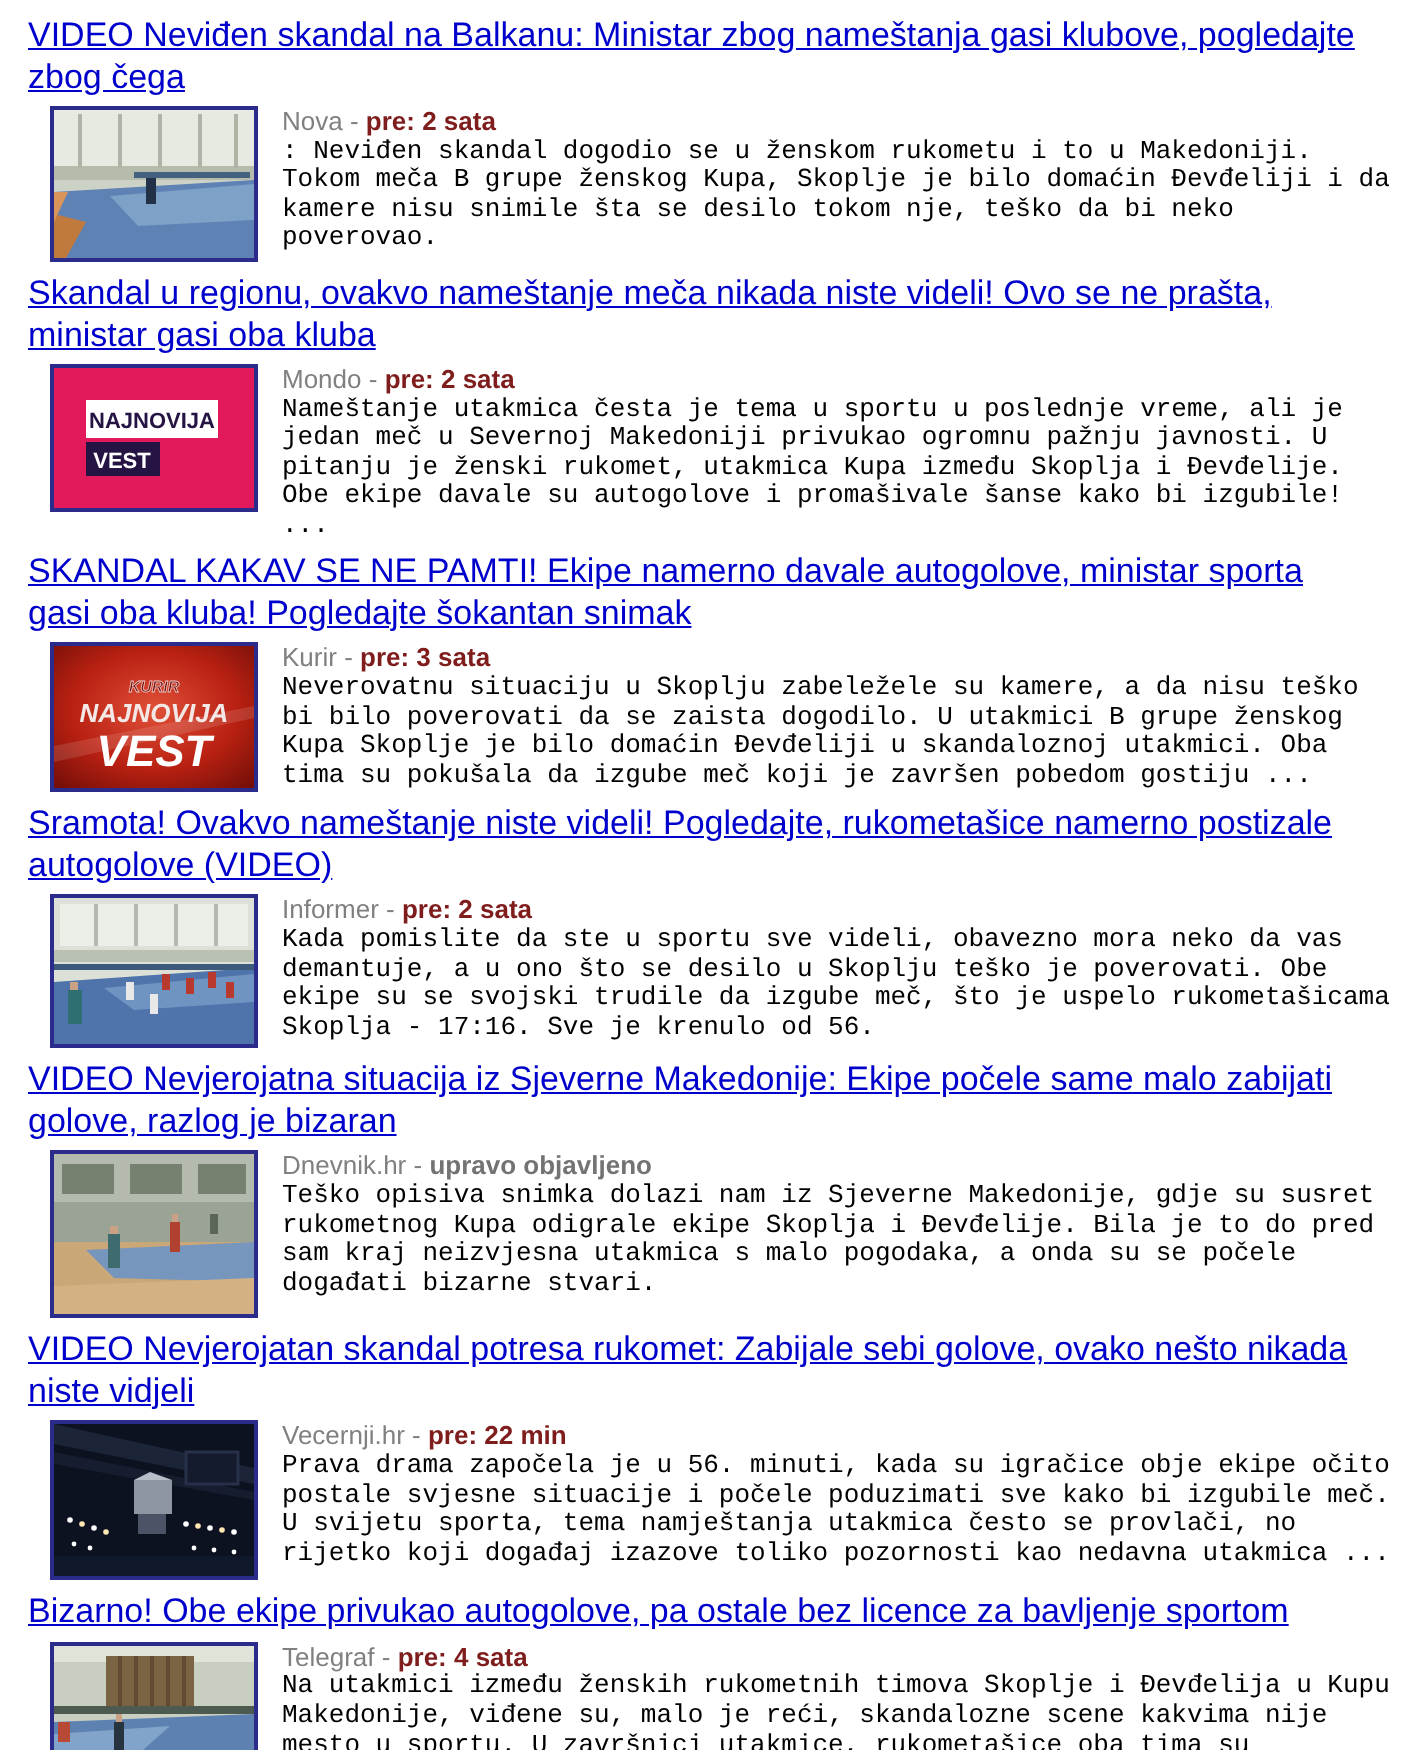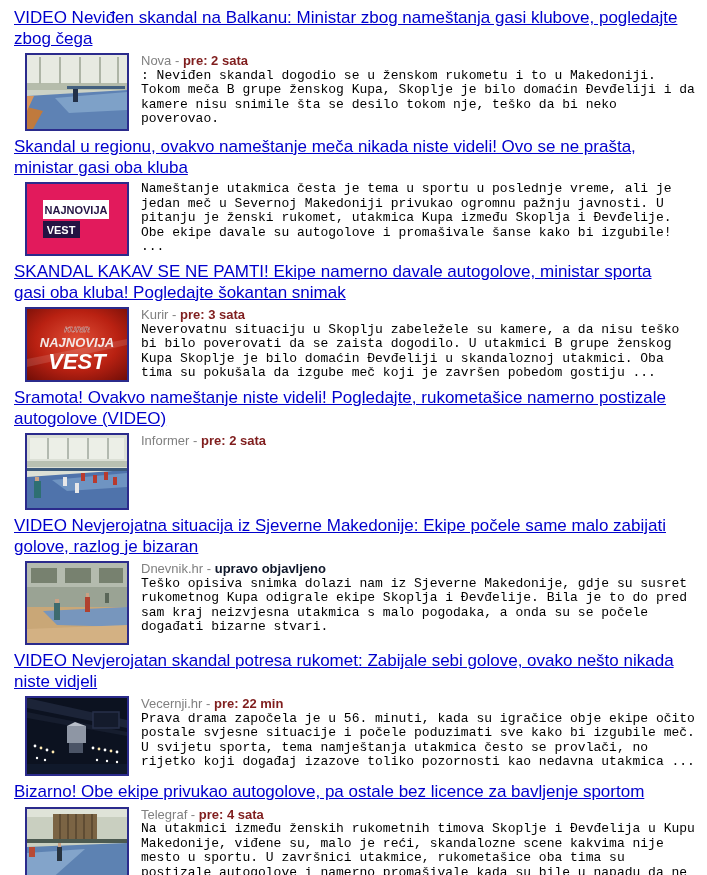--- a/index.html
+++ b/index.html
@@ -37,21 +37,21 @@
   .thumb svg{display:block;}
   .textcol{flex:1 1 auto;min-width:0;}
   .meta{
     font-size:13px;
     line-height:14.5px;
     margin:1px 0 0 0;
   }
   .source{color:#808080;}
   .sep{color:#808080;}
   .time{font-weight:bold;color:#7f1d1d;}
-  .time.breaking{color:#0f172a;}
+  .time.breaking{color:#737373;}
   .summary{
     font-size:13px;
     line-height:14.6px;
     margin:0;
     max-width:556px;
     color:#000;
     font-family:Liberation Mono, monospace;
   }
 </style>
 </head>
@@ -97,20 +97,21 @@
       <a class="thumb">
         <svg width="100" height="70" viewBox="0 0 100 70">
           <rect width="100" height="70" fill="#e21a5c"></rect>
           <rect x="16" y="16" width="66" height="19" fill="#ffffff"></rect>
           <text x="49" y="30" text-anchor="middle" font-family="Liberation Sans, sans-serif" font-size="11" font-weight="bold" fill="#241343">NAJNOVIJA</text>
           <rect x="16" y="37" width="37" height="17" fill="#241343"></rect>
           <text x="34" y="50" text-anchor="middle" font-family="Liberation Sans, sans-serif" font-size="11" font-weight="bold" fill="#ffffff">VEST</text>
         </svg>
       </a>
       <div class="textcol">
+        <p class="meta"><span class="source">Mondo</span><span class="sep"> - </span><span class="time">pre: 2 sata</span></p>
         <p class="summary">Nameštanje utakmica česta je tema u sportu u poslednje vreme, ali je jedan meč u Severnoj Makedoniji privukao ogromnu pažnju javnosti. U pitanju je ženski rukomet, utakmica Kupa između Skoplja i Đevđelije. Obe ekipe davale su autogolove i promašivale šanse kako bi izgubile! ...</p>
       </div>
     </div>
   </div>
 
   <div class="article">
     <div class="headline-wrap">
       <a class="headline">SKANDAL KAKAV SE NE PAMTI! Ekipe namerno davale autogolove, ministar sporta gasi oba kluba! Pogledajte šokantan snimak</a>
     </div>
     <div class="content-row">
@@ -159,20 +160,21 @@
           <rect x="77" y="37" width="4" height="8" fill="#b83a2e"></rect>
           <rect x="86" y="42" width="4" height="8" fill="#b83a2e"></rect>
           <rect x="36" y="42" width="4" height="9" fill="#e8e8e8"></rect>
           <rect x="48" y="48" width="4" height="10" fill="#e8e8e8"></rect>
           <rect x="7" y="46" width="7" height="17" fill="#2e6f72"></rect>
           <rect x="8" y="42" width="4" height="4" fill="#caa184"></rect>
         </svg>
       </a>
       <div class="textcol">
         <p class="meta"><span class="source">Informer</span><span class="sep"> - </span><span class="time">pre: 2 sata</span></p>
+        <p class="summary">Kada pomislite da ste u sportu sve videli, obavezno mora neko da vas demantuje, a u ono što se desilo u Skoplju teško je poverovati. Obe ekipe su se svojski trudile da izgube meč, što je uspelo rukometašicama Skoplja - 17:16. Sve je krenulo od 56.</p>
       </div>
     </div>
   </div>
 
   <div class="article">
     <div class="headline-wrap">
       <a class="headline">VIDEO Nevjerojatna situacija iz Sjeverne Makedonije: Ekipe počele same malo zabijati golove, razlog je bizaran</a>
     </div>
     <div class="content-row">
       <a class="thumb">

